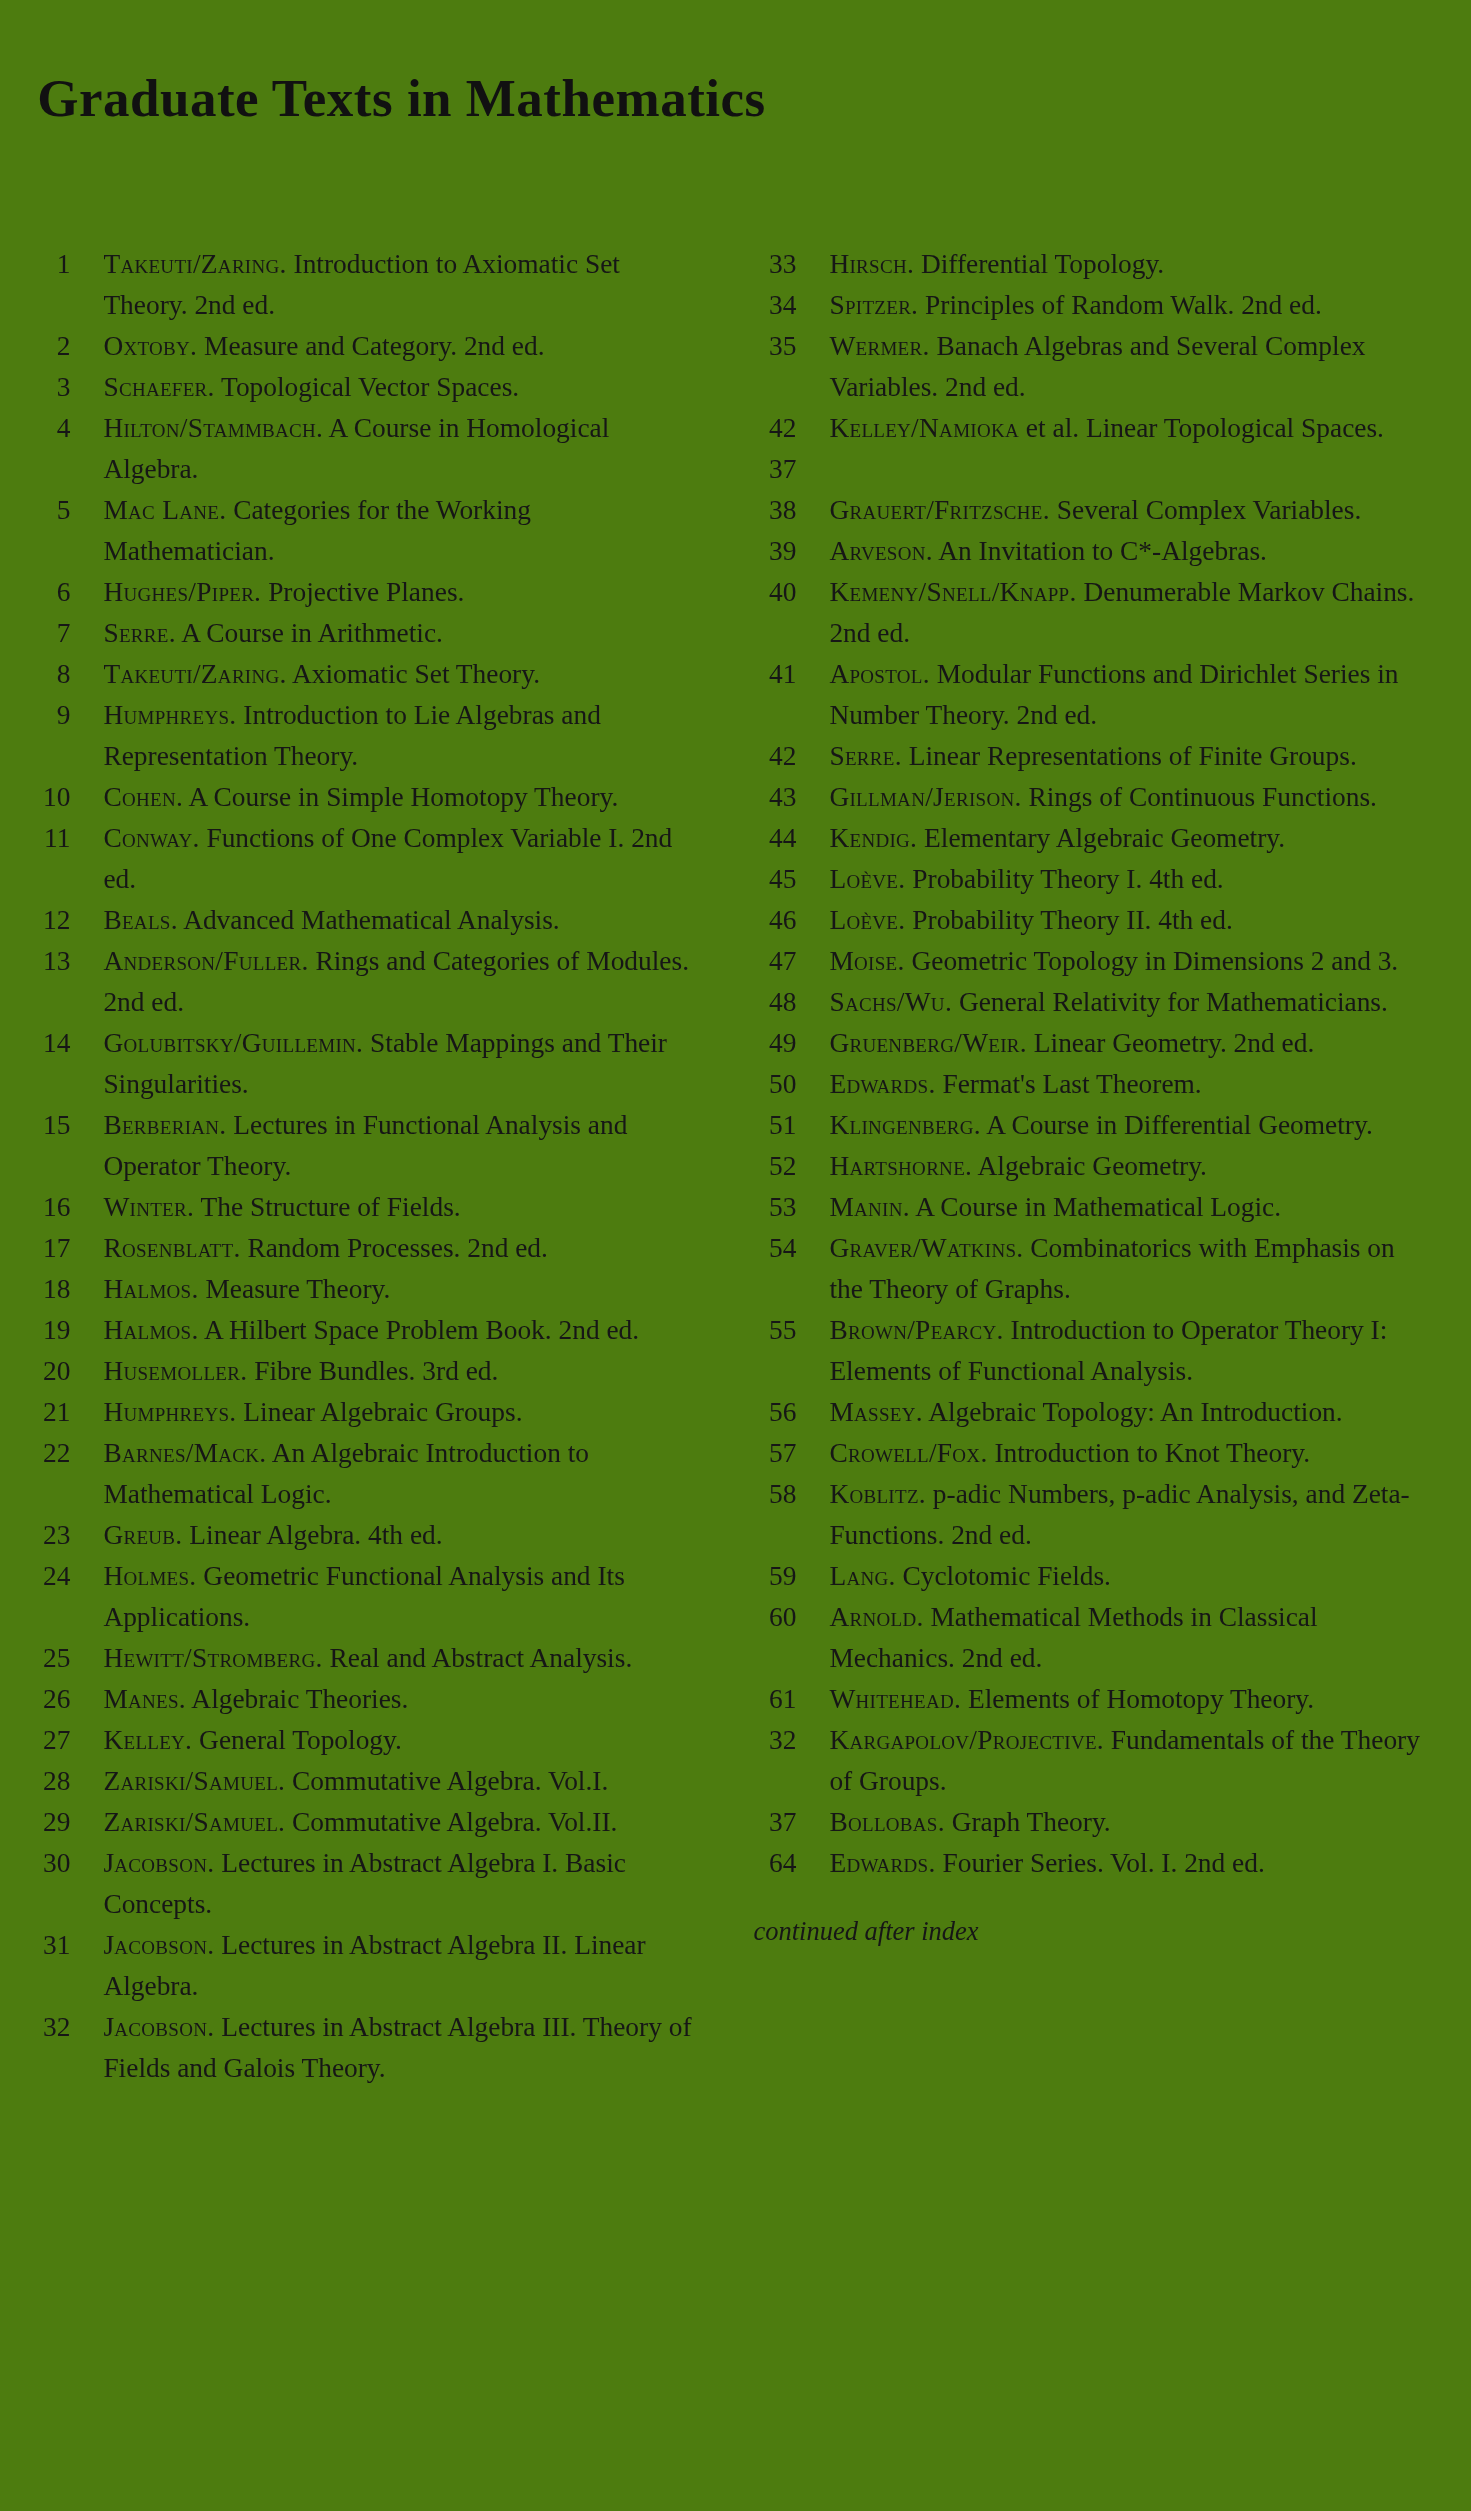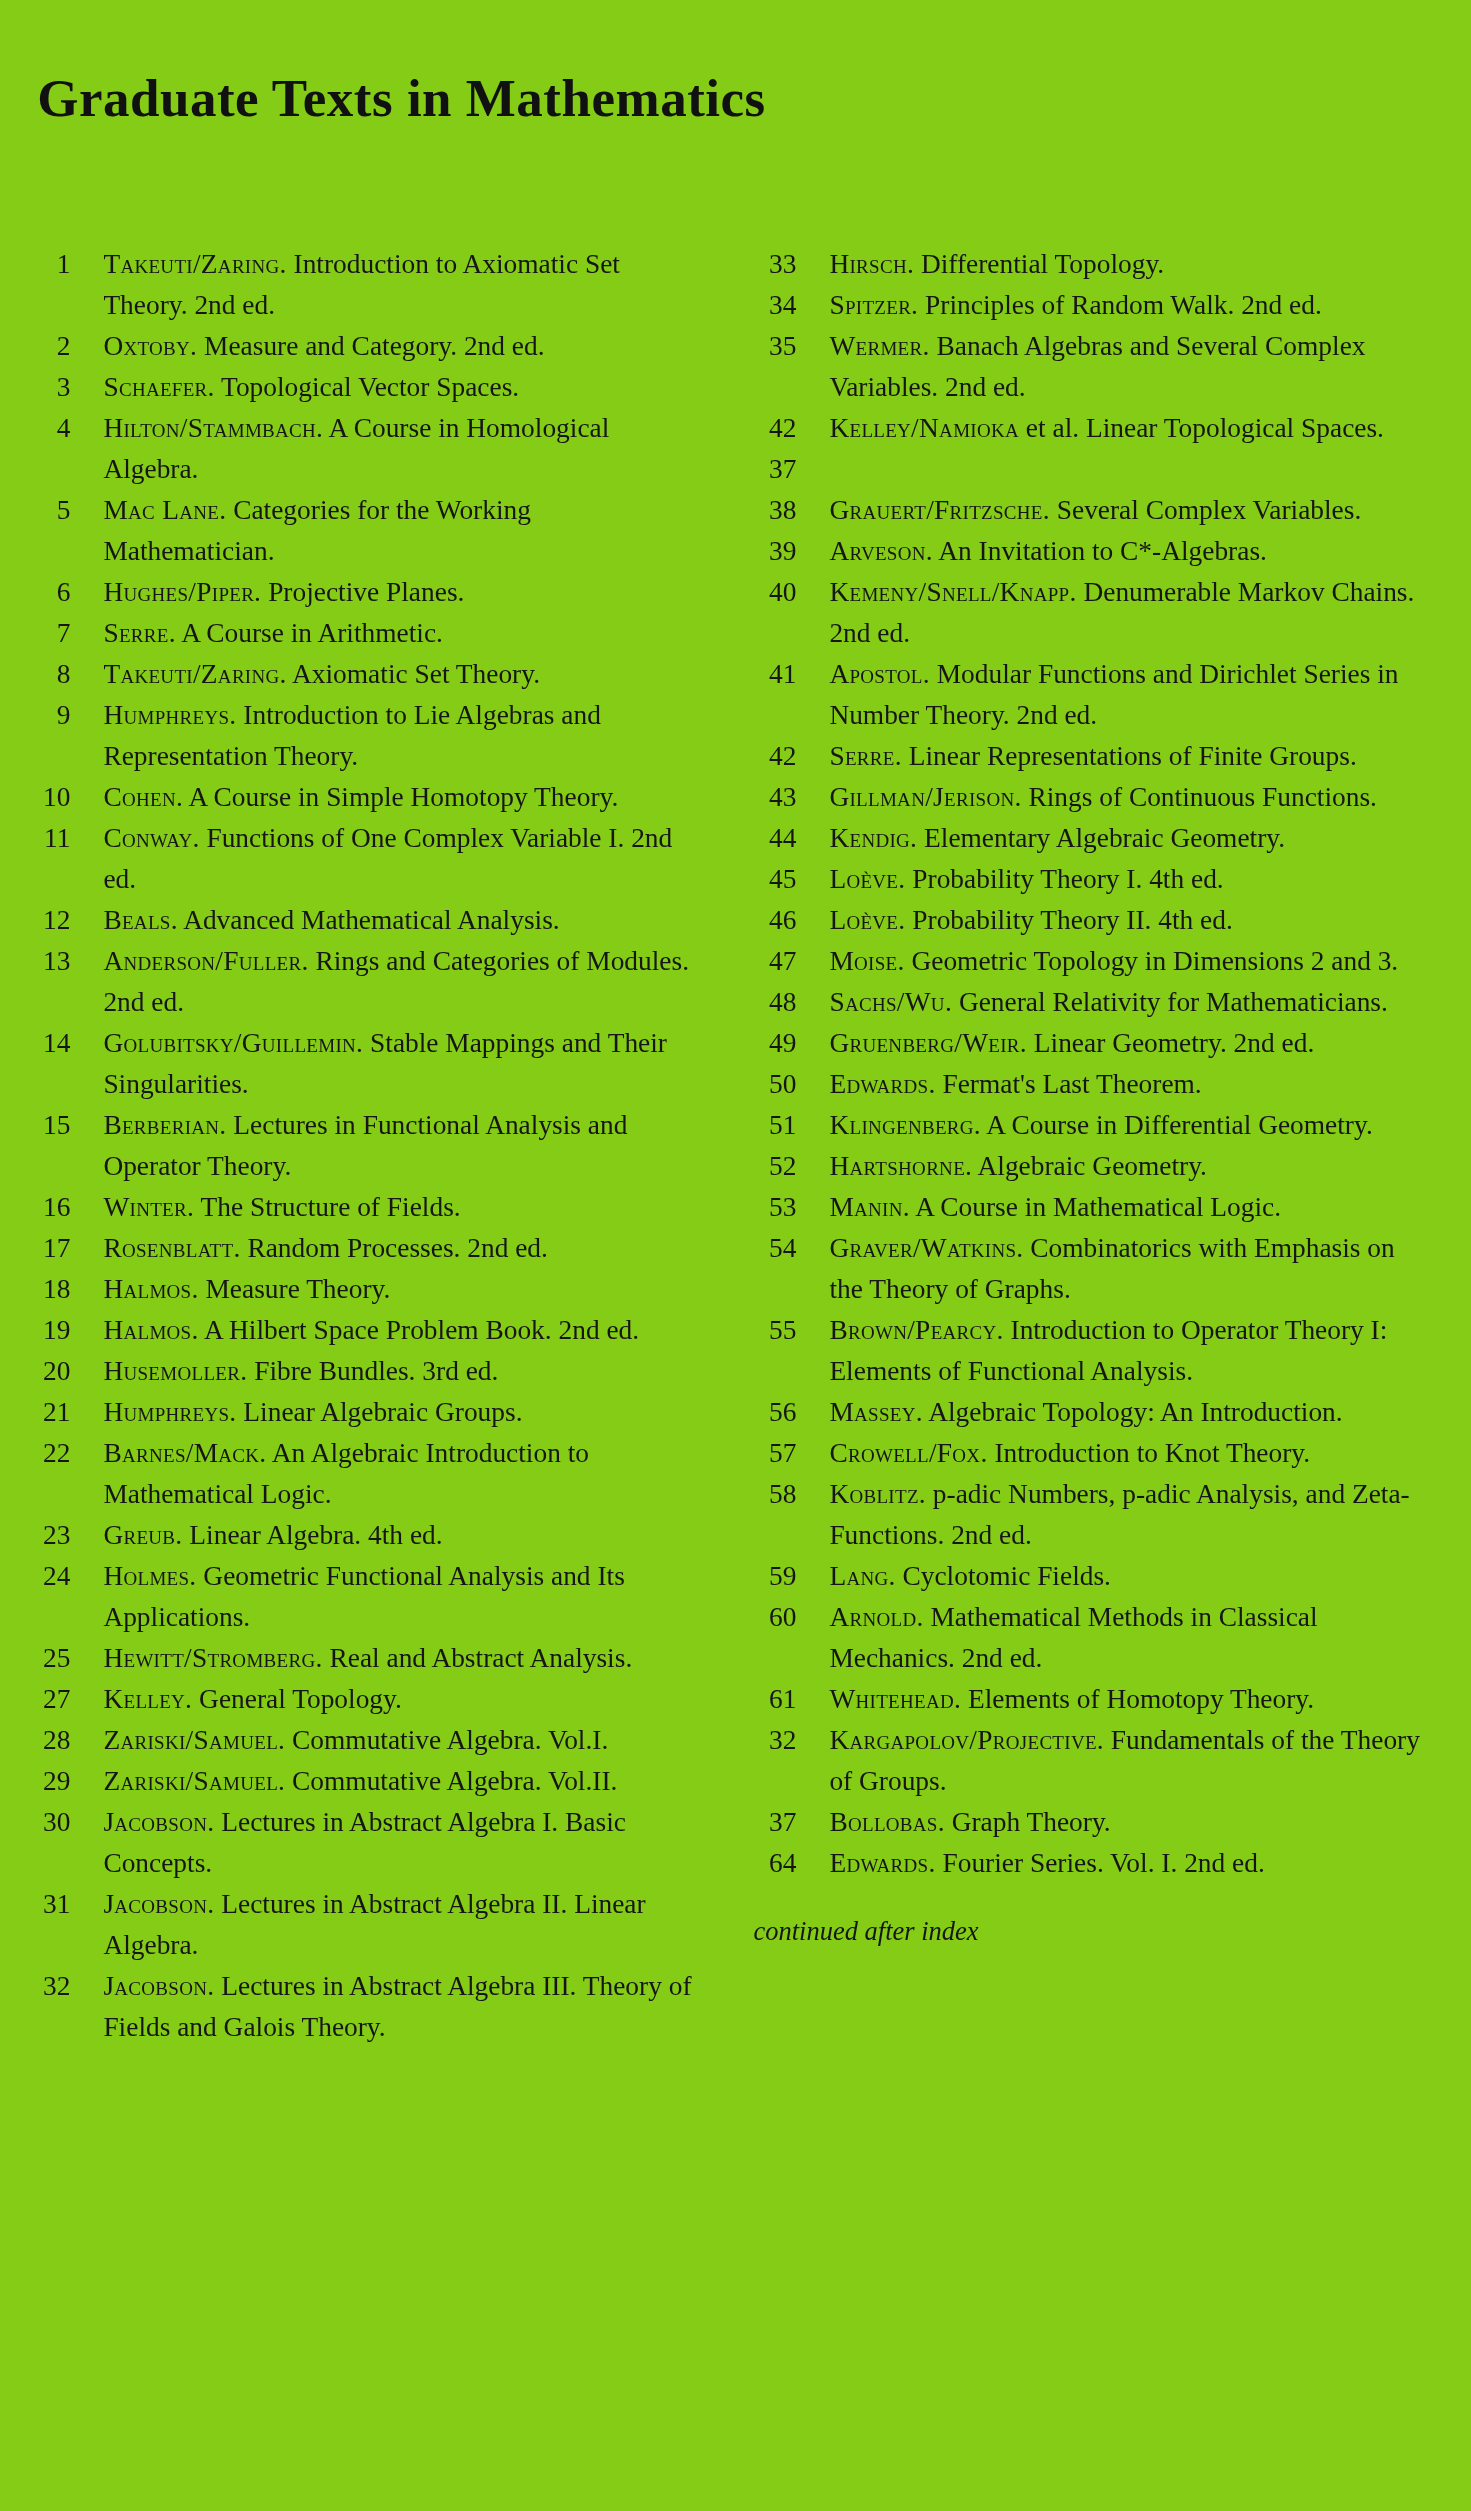--- a/index.html
+++ b/index.html
@@ -1,21 +1,21 @@
 <!DOCTYPE html>
 <html><head>
 <meta charset="utf-8">
 <style>
   html, body { margin: 0; padding: 0; background: #ffffff; }
   .page {
     position: relative;
     width: 1471px;
     height: 2511px;
     box-sizing: border-box;
-    background: #84cc16;
+    background: #4d7c0f;
     color: #161616;
     font-family: "Liberation Serif", serif;
     padding: 69px 29px 0 27.4px;
     overflow: hidden;
   }
   .page-title {
     margin: 0 0 0 9.8px;
     font-size: 53px;
     line-height: 59px;
     font-weight: bold;
@@ -155,20 +155,24 @@
           </li>
           <li>
             <span class="num">24</span>
             <span class="body"><span class="author">Holmes.</span><span class="btitle"> Geometric Functional Analysis and Its Applications.</span></span>
           </li>
           <li>
             <span class="num">25</span>
             <span class="body"><span class="author">Hewitt/Stromberg.</span><span class="btitle"> Real and Abstract Analysis.</span></span>
           </li>
           <li>
+            <span class="num">26</span>
+            <span class="body"><span class="author">Manes.</span><span class="btitle"> Algebraic Theories.</span></span>
+          </li>
+          <li>
             <span class="num">27</span>
             <span class="body"><span class="author">Kelley.</span><span class="btitle"> General Topology.</span></span>
           </li>
           <li>
             <span class="num">28</span>
             <span class="body"><span class="author">Zariski/Samuel.</span><span class="btitle"> Commutative Algebra. Vol.I.</span></span>
           </li>
           <li>
             <span class="num">29</span>
             <span class="body"><span class="author">Zariski/Samuel.</span><span class="btitle"> Commutative Algebra. Vol.II.</span></span>

